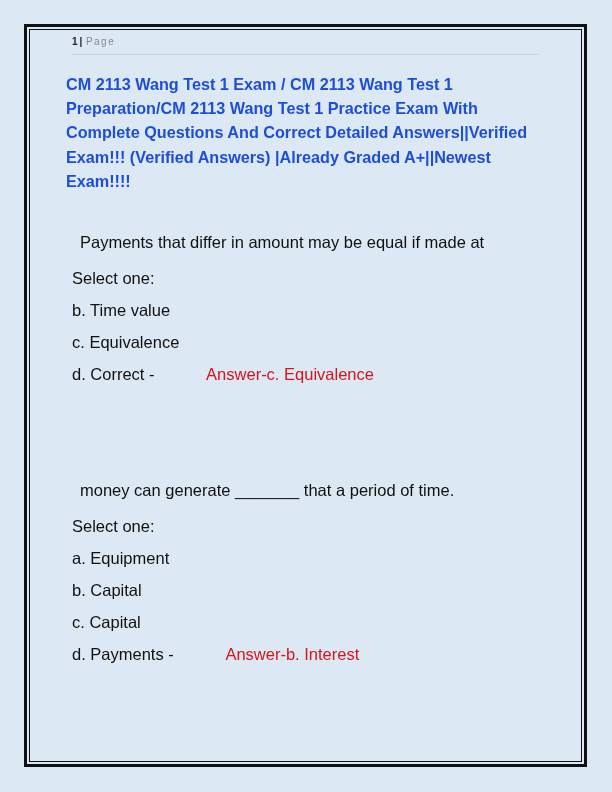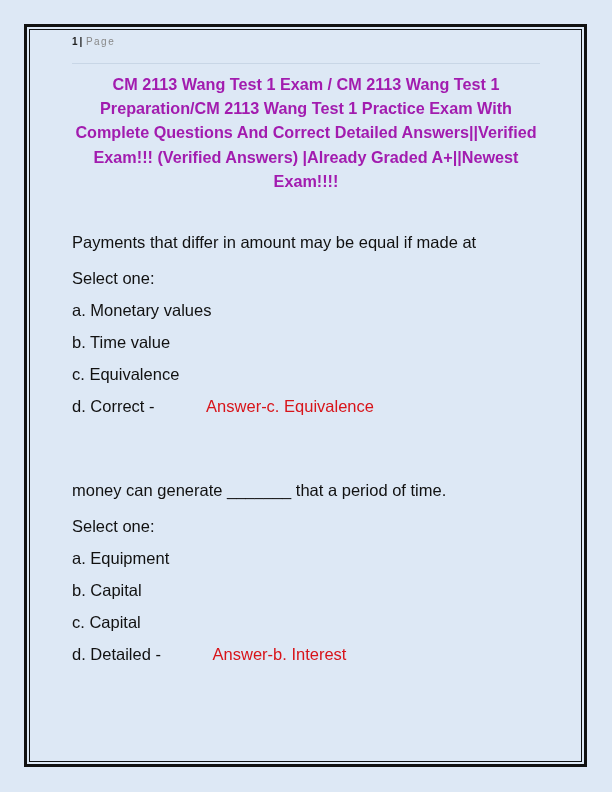--- a/index.html
+++ b/index.html
@@ -3,55 +3,54 @@
 <meta charset="utf-8">
 <style>
   html, body { margin:0; padding:0; }
   body { width:612px; height:792px; background:#dde8f5; position:relative; overflow:hidden;
          font-family:"Liberation Sans", sans-serif; }
   .frame-outer { position:absolute; left:24px; top:24px; width:563px; height:743px;
                  box-sizing:border-box; border:3px solid #111; }
   .frame-inner { position:absolute; left:29px; top:29px; width:553px; height:733px;
                  box-sizing:border-box; border:1px solid #111; }
   .header { position:absolute; left:72px; top:36px; width:468px; font-size:10px; color:#888;
-            letter-spacing:1.5px; border-bottom:1px solid #c8d6e6; padding-bottom:16px; }
+            letter-spacing:1.5px; border-bottom:1px solid #c8d6e6; padding-bottom:7px; }
   .header .num { color:#222; font-weight:bold; letter-spacing:0; }
   .header .sep { color:#222; font-weight:bold; margin:0 2px; }
-  .title { position:absolute; left:66px; top:72px; width:480px; text-align:center;
-           color:#a21caf; font-weight:bold; font-size:16.2px; line-height:24.2px; }
+  .title { position:absolute; left:66px; top:72px; width:480px; 
+           color:#1d4ed8; font-weight:bold; font-size:16.2px; line-height:24.2px; }
   .q { position:absolute; left:72px; width:480px; color:#111; font-size:16.5px; }
-  .q .stem { line-height:24.5px; margin:0 0 7px 0; }
+  .q .stem { line-height:24.5px; margin:0 0 7px 8px; }
   .q .line { line-height:32px; height:32px; }
   .q .ans { color:#d8141a;margin-left:47px; }
 </style>
 </head>
 <body>
 
 <div class="frame-outer"></div>
 <div class="frame-inner"></div>
 
 <div class="header">
   <span class="num">1</span><span class="sep">|</span><span>Page</span>
 </div>
 
 <div class="title">CM 2113 Wang Test 1 Exam / CM 2113 Wang Test 1 Preparation/CM 2113 Wang Test 1 Practice Exam With Complete Questions And Correct Detailed Answers||Verified Exam!!! (Verified Answers) |Already Graded A+||Newest Exam!!!!</div>
 
 <div class="q" style="top:230px;">
   <div class="stem">
     <div>Payments that differ in amount may be equal if made at</div>
   </div>
   <div class="line">Select one:</div>
-  <div class="line">a. Monetary values</div>
   <div class="line">b. Time value</div>
   <div class="line">c. Equivalence</div>
   <div class="line"><span>d. Correct - </span><span class="ans">Answer-c. Equivalence</span></div>
 </div>
 
 <div class="q" style="top:478px;">
   <div class="stem">
     <div>money can generate _______ that a period of time.</div>
   </div>
   <div class="line">Select one:</div>
   <div class="line">a. Equipment</div>
   <div class="line">b. Capital</div>
   <div class="line">c. Capital</div>
-  <div class="line"><span>d. Detailed - </span><span class="ans">Answer-b. Interest</span></div>
+  <div class="line"><span>d. Payments - </span><span class="ans">Answer-b. Interest</span></div>
 </div>
 
 </body></html>

